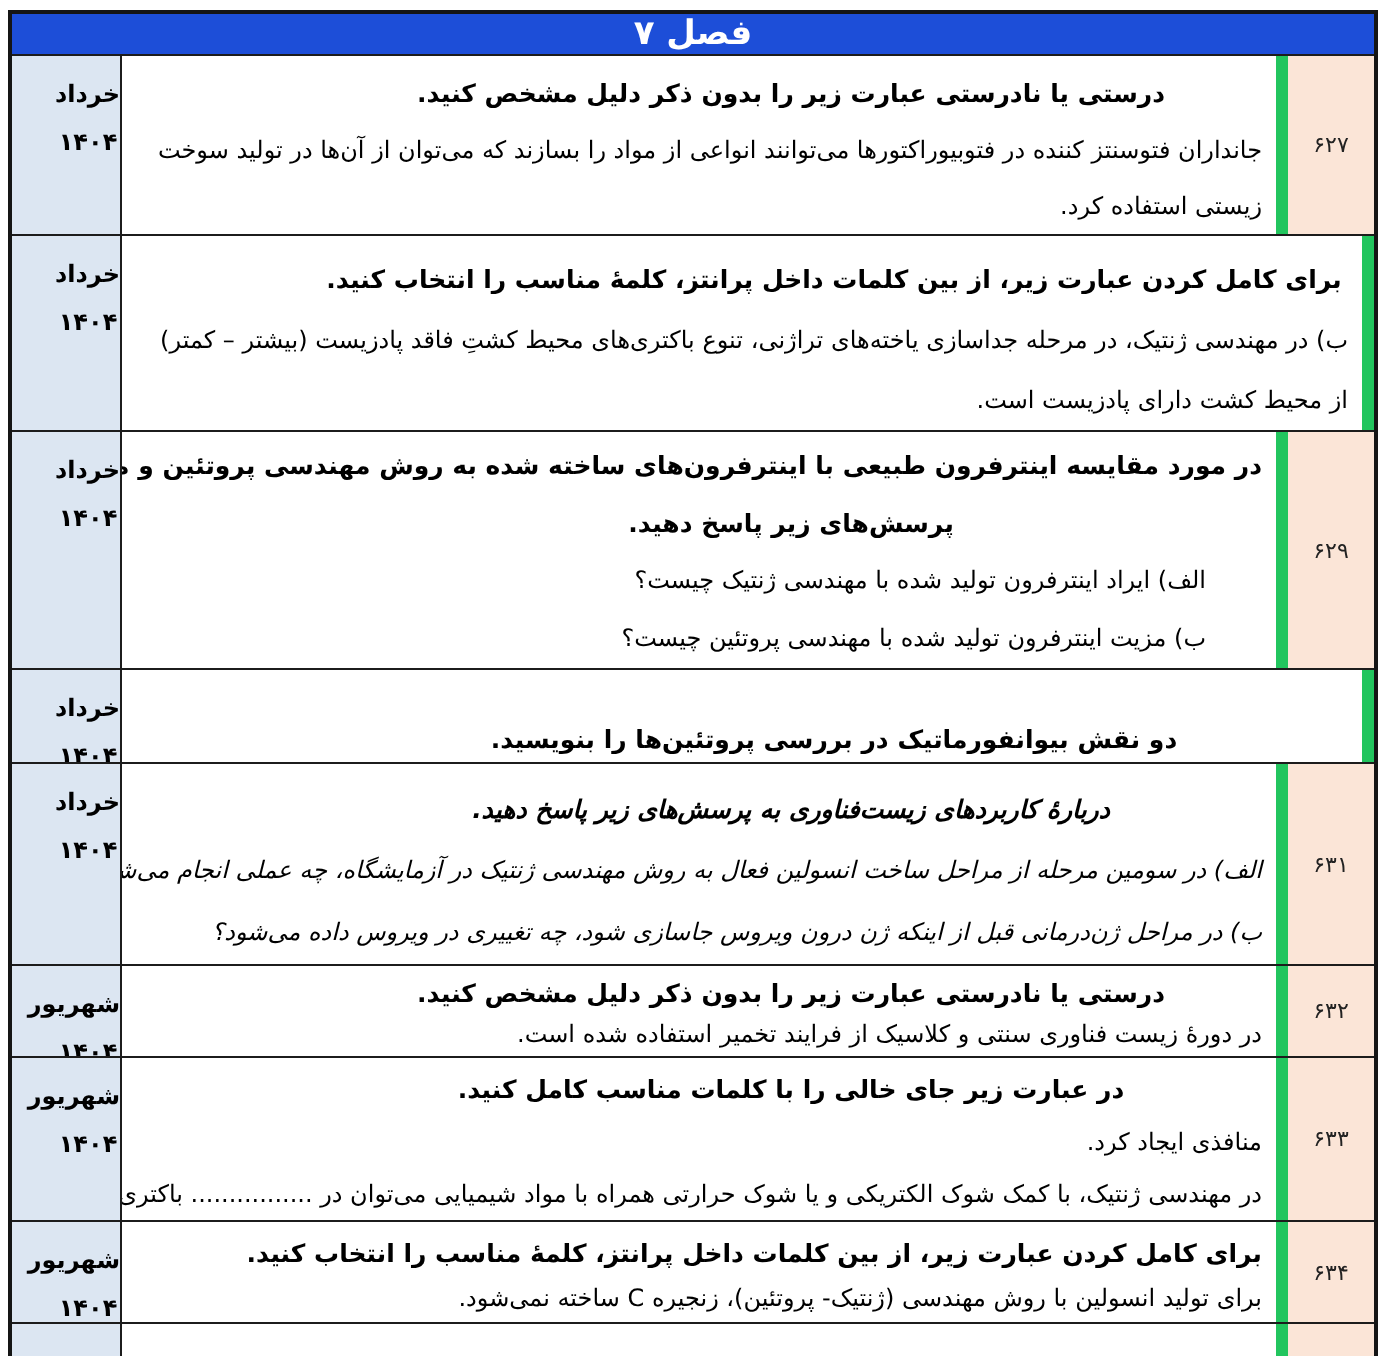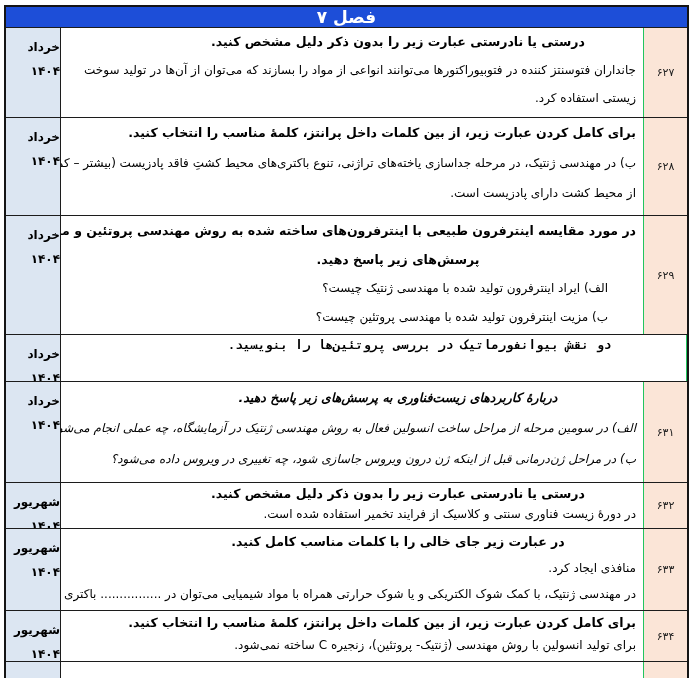--- a/index.html
+++ b/index.html
@@ -47,32 +47,32 @@
     background: #fbe5d7;
     display: flex;
     align-items: center;
     justify-content: center;
     font-size: 11px;
     color: #222;
   }
   .q {
     flex: 1 1 auto;
     border-left: 1px solid #1c1c1c;
-    border-right: 1px solid #22c55e;
+    border-right: 6px solid #22c55e;
     display: flex;
     flex-direction: column;
-    justify-content: flex-start;
+    justify-content: flex-end;
     padding: 0 7px 0 4px;
     font-size: 12px;
   }
   .date {
     width: 54px;
     flex: 0 0 54px;
     background: #dce6f2;
-    text-align: right;
+    text-align: center;
     font-weight: bold;
     font-size: 12px;
     padding-top: 7px;
     line-height: 24px;
     padding-left: 22px;
   }
   .q .title {
     font-weight: bold;
     font-size: 12.5px;
     text-align: center;
@@ -82,21 +82,21 @@
   .q .title.wide { padding-left: 0; }
   .q .line {
     text-align: right;
     white-space: nowrap;
   }
   .q .line.ind { padding-right: 28px; }
   
   .r627 { height: 90px; }  .r627 .q { line-height: 28px; }
   .r628 { height: 98px; }  .r628 .q { line-height: 30px; }
   .r629 { height: 119px; } .r629 .q { line-height: 29px; }
-  .r630 { height: 47px; }  .r630 .q { line-height: 22px; font-family: Liberation Mono, monospace; }
+  .r630 { height: 47px; }  .r630 .q { line-height: 22px; }
   .r631 { height: 101px; } .r631 .q { line-height: 31px; font-style: italic; }
   .r632 { height: 46px; }  .r632 .q { line-height: 21px; }
   .r633 { height: 82px; }  .r633 .q { line-height: 26px; }
   .r634 { height: 51px; }  .r634 .q { line-height: 23px; }
   .rpartial { height: 24px; }
 </style>
 </head>
 <body>
 
 <div class="page">
@@ -114,23 +114,20 @@
       <div class="line">جانداران فتوسنتز کننده در فتوبیوراکتورها می‌توانند انواعی از مواد را بسازند که می‌توان از آن‌ها در تولید سوخت</div>
       <div class="line">زیستی استفاده کرد.</div>
     </div>
     <div class="cell date">
       <div>خرداد</div>
       <div>۱۴۰۴</div>
     </div>
   </div>
 
   <div class="row r628">
-    <div class="cell num">
-      <span>۶۲۸</span>
-    </div>
     <div class="cell q">
       <div class="title">برای کامل کردن عبارت زیر، از بین کلمات داخل پرانتز، کلمهٔ مناسب را انتخاب کنید.</div>
       <div class="line">ب) در مهندسی ژنتیک، در مرحله جداسازی یاخته‌های تراژنی، تنوع باکتری‌های محیط کشتِ فاقد پادزیست (بیشتر – کمتر)</div>
       <div class="line">از محیط کشت دارای پادزیست است.</div>
     </div>
     <div class="cell date">
       <div>خرداد</div>
       <div>۱۴۰۴</div>
     </div>
   </div>

